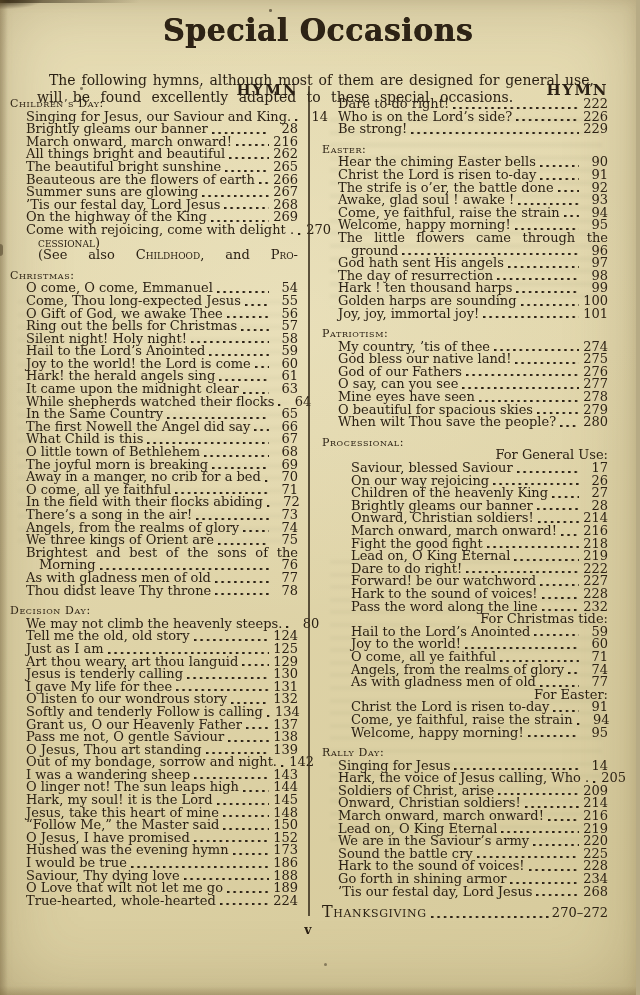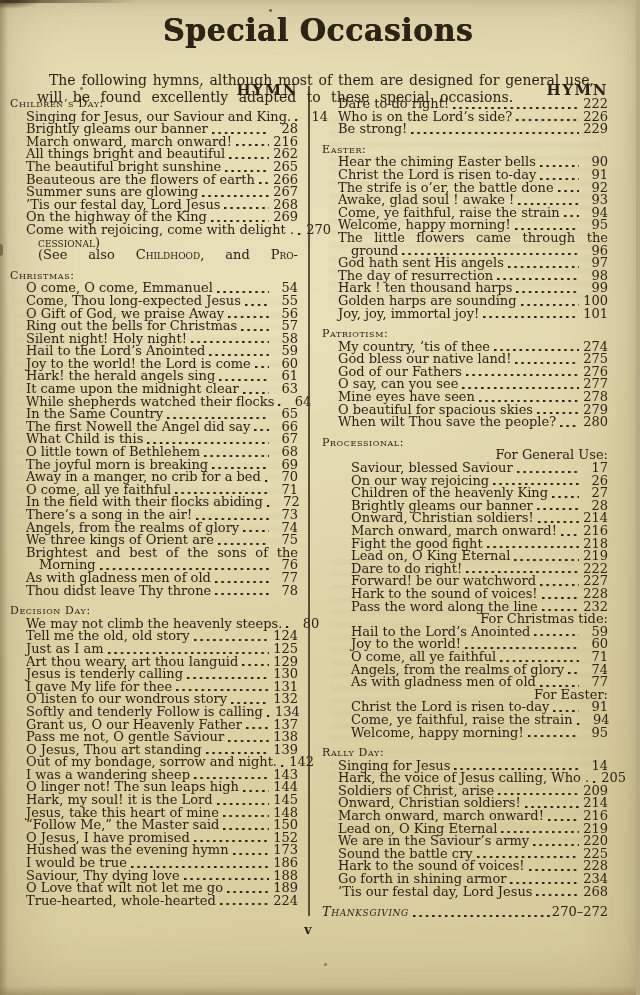--- a/index.html
+++ b/index.html
@@ -50,21 +50,21 @@
   .cont{padding-left:29px;}
   .leader{flex:1 1 4px;min-width:4px;height:10px;align-self:flex-end;margin:0 2px 1px 4px;
     background-image:radial-gradient(circle at 1.2px 8px, #2b2115 1.05px, rgba(43,33,21,0) 1.5px);
     background-size:6.4px 10px;background-repeat:repeat-x;}
   .num{flex:none;width:27px;text-align:right;}
   .num.wide{width:auto;}
   .wrapline{text-align:justify;text-align-last:justify;white-space:normal;}
   .note-line{padding-left:28px;}
   .note-line.j{text-align:justify;text-align-last:justify;}
   .note-line .sc{font-variant:small-caps;}
-  .sc-t{font-variant:small-caps;font-size:13px;letter-spacing:.6px;font-style:italic;}
+  .sc-t{font-variant:small-caps;font-size:16px;letter-spacing:.6px;}
   .pagenum{position:absolute;left:284px;top:922px;width:48px;text-align:center;
     font-weight:bold;font-size:12.5px;}
 </style>
 </head>
 <body>
 
 <div class="page">
   <div class="ghost" style="left:330px;top:118px;width:272px;height:190px;opacity:.07;"></div>
   <div class="ghost" style="left:18px;top:300px;width:272px;height:250px;opacity:.05;"></div>
   <div class="ghost" style="left:330px;top:560px;width:272px;height:290px;opacity:.06;"></div>
@@ -139,21 +139,21 @@
           <span class="t ind1">O come, O come, Emmanuel</span>
           <span class="leader"></span>
           <span class="num">54</span>
         </div>
         <div class="row">
           <span class="t ind1">Come, Thou long-expected Jesus</span>
           <span class="leader"></span>
           <span class="num">55</span>
         </div>
         <div class="row">
-          <span class="t ind1">O Gift of God, we praise Away</span>
+          <span class="t ind1">O Gift of God, we awake Thee</span>
           <span class="leader"></span>
           <span class="num">56</span>
         </div>
         <div class="row">
           <span class="t ind1">Ring out the bells for Christmas</span>
           <span class="leader"></span>
           <span class="num">57</span>
         </div>
         <div class="row">
           <span class="t ind1">Silent night! Holy night!</span>

